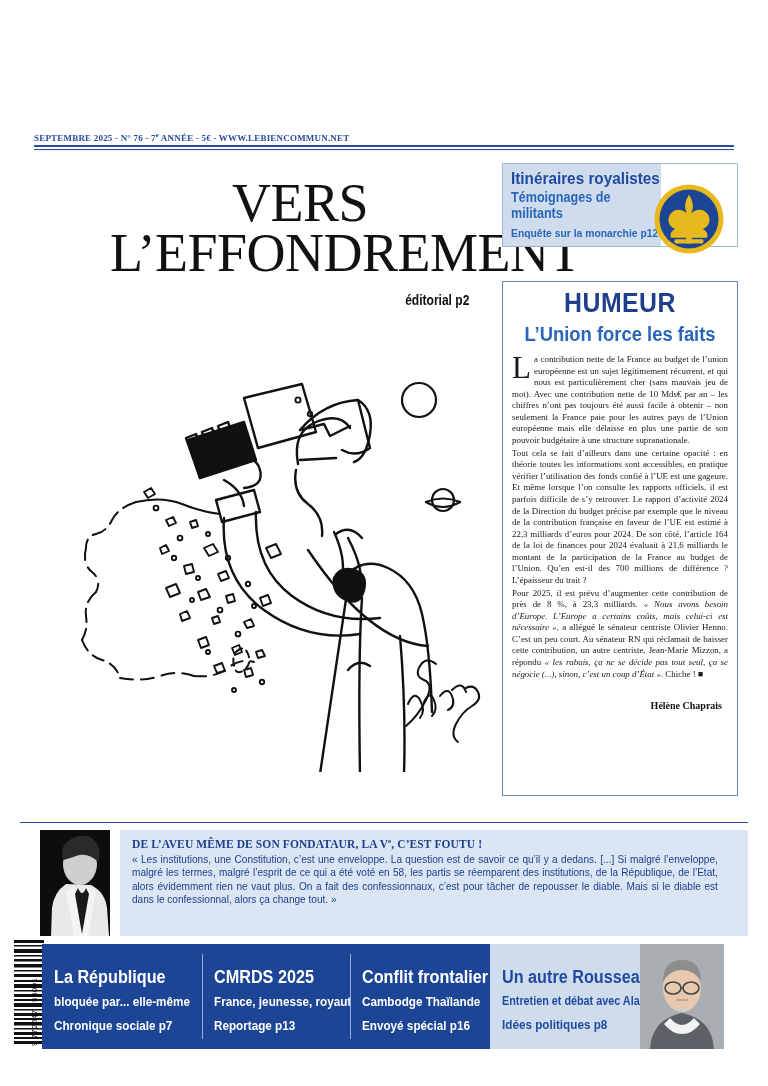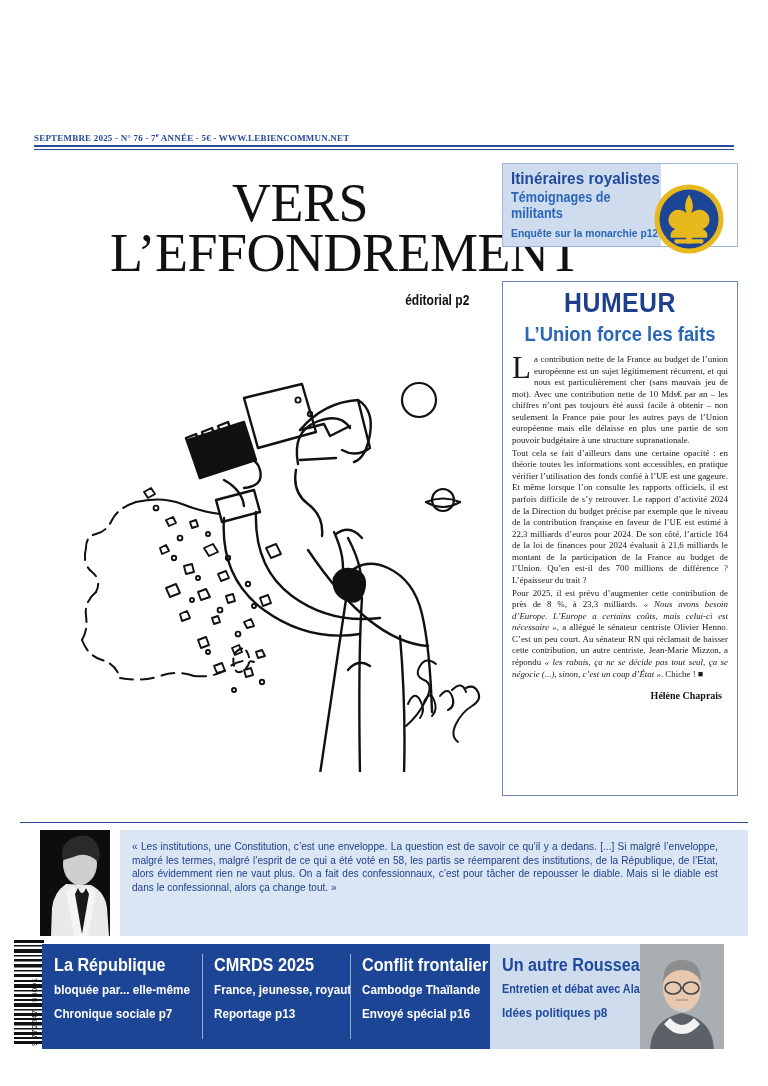--- a/index.html
+++ b/index.html
@@ -152,21 +152,21 @@
   .dropcap:first-letter {
     float:left;
     font-family:"Liberation Serif", serif;
     font-size:31px;
     line-height:25px;
     font-weight:400;
     padding:1px 3px 0 0;
   }
   .humeur-body i { font-style:italic; }
   .sig {
-    margin-top:10px;
+    margin-top:20px;
     text-align:right;
     padding-right:6px;
     font-family:"Liberation Serif", serif;
     font-weight:700;
     font-size:10px;
   }
 
   
   .rule-mid { position:absolute; left:20px; top:822px; width:728px; border-top:1px solid #2a4a9b; }
   .quote-band { position:absolute; left:20px; top:830px; width:728px; height:106px; }
@@ -198,21 +198,21 @@
     margin-top:3px; text-align:right;
     font-family:"Liberation Sans Narrow","Liberation Sans",sans-serif;
     font-size:12px; color:#1f3e8c;
   }
 
   
   .teasers { position:absolute; left:42px; top:944px; width:706px; height:105px; display:flex; }
   .teaser {
     position:relative;
     box-sizing:border-box;
-    padding:12px 10px 0 12px;
+    padding:24px 10px 0 12px;
   }
   .t-dark { background:#1d4595; color:#ffffff; }
   .t-light { background:#cfdcee; color:#1f4a9e; }
   .teaser + .t-dark:before {
     content:""; position:absolute; left:0; top:10px; bottom:10px; width:1px; background:#93aed6;
   }
   .t-title {
     font-family:"Liberation Sans Narrow","Liberation Sans",sans-serif;
     font-weight:700; font-size:18px; line-height:1;
     transform:scaleX(0.9); transform-origin:left center;
@@ -421,20 +421,21 @@
         <g fill="#cfcfcf">
           <ellipse cx="40" cy="34" rx="17" ry="21"></ellipse>
           <path d="M23 30 q-4 -16 10 -22 q16 -7 24 6 q5 9 1 18 q-10 -10 -22 -6 q-9 3 -13 4 z" fill="#2a2a2a"></path>
           <path d="M26 54 q-12 8 -14 24 l-1 28 h58 l-2 -28 q-2 -16 -16 -23 z" fill="#e9e9e9"></path>
           <path d="M34 56 q6 12 12 0 l10 6 l-8 44 h-14 l-8 -44 z" fill="#f4f4f4"></path>
           <path d="M38 58 q4 10 8 0 l3 6 l-7 40 l-7 -40 z" fill="#1a1a1a"></path>
         </g>
       </svg>
     </div>
     <div class="quote-box">
+      <div class="quote-head"><span>DE L’AVEU MÊME DE SON FONDATAUR, LA V</span><sup>e</sup><span>, C’EST FOUTU !</span></div>
       <div class="quote-text">« Les institutions, une Constitution, c’est une enveloppe. La question est de savoir ce qu’il y a dedans. [...] Si malgré l’enveloppe, malgré les termes, malgré l’esprit de ce qui a été voté en 58, les partis se réemparent des institutions, de la République, de l’Etat, alors évidemment rien ne vaut plus. On a fait des confessionnaux, c’est pour tâcher de repousser le diable. Mais si le diable est dans le confessionnal, alors ça change tout. »</div>
     </div>
   </div>
 
   <div class="issn-holder">
     
   </div>
   <div class="barcode-wrap">
     <svg class="barcode" viewBox="0 0 30 108" preserveAspectRatio="none">
       <rect width="30" height="108" fill="#fff"></rect>

